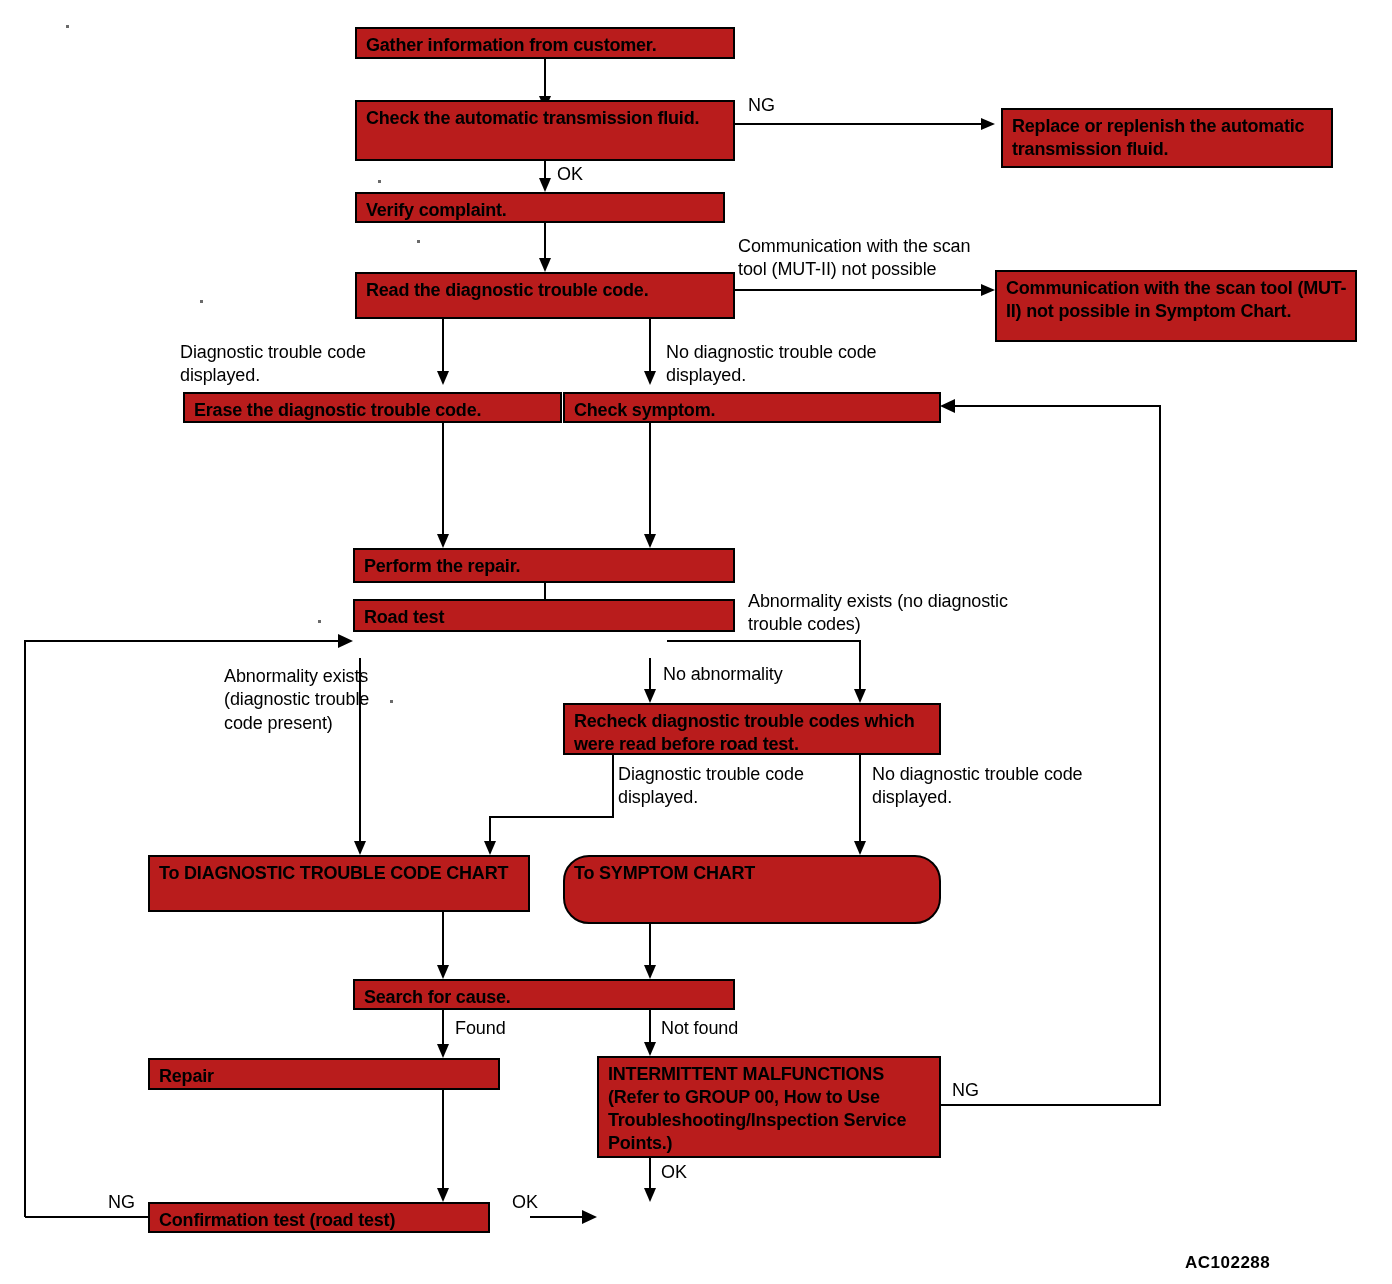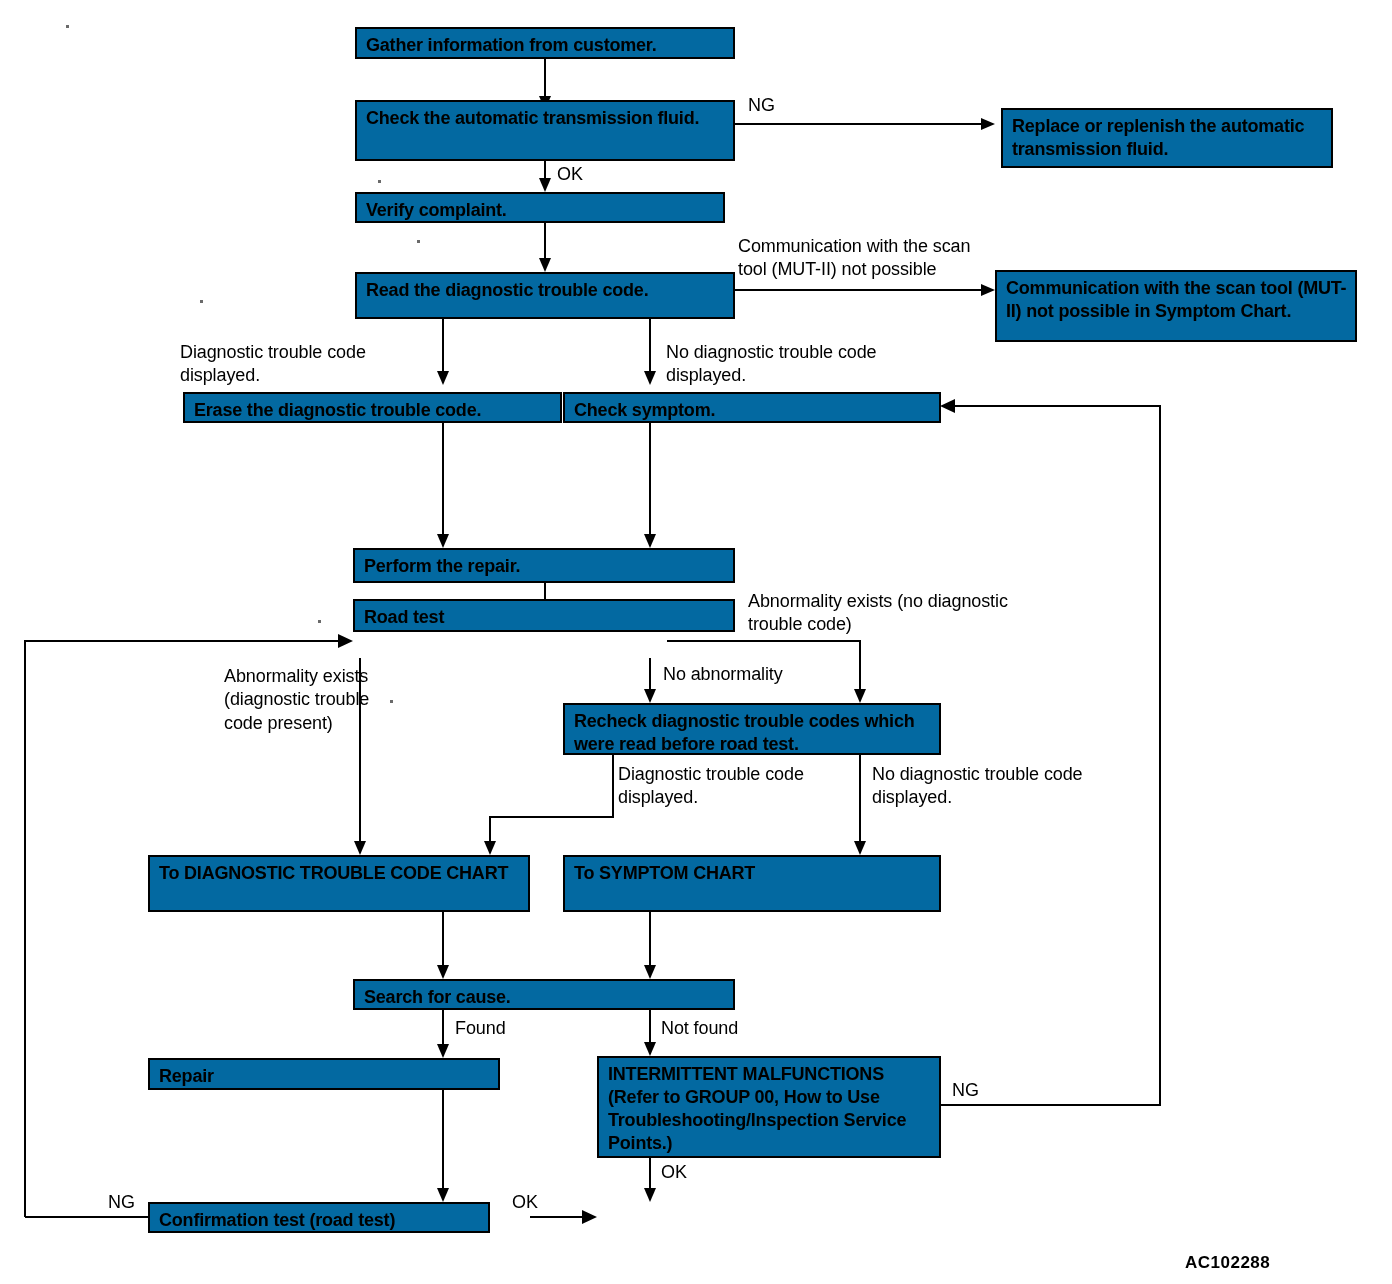--- a/index.html
+++ b/index.html
@@ -12,21 +12,21 @@
     width: 1392px;
     height: 1284px;
     background: #ffffff;
     font-family: "Liberation Sans", sans-serif;
     overflow: hidden;
   }
   .box {
     position: absolute;
     box-sizing: border-box;
     border: 2px solid #000000;
-    background: #0369a1;
+    background: #b91c1c;
     font-weight: bold;
     font-size: 18px;
     line-height: 1.28;
     color: #000000;
     padding: 5px 0 0 9px;
     letter-spacing: -0.2px;
   }
   .lbl {
     position: absolute;
     font-size: 18px;
@@ -158,21 +158,21 @@
   <div class="box" style="left:563px; top:392px; width:378px; height:31px;">Check symptom.</div>
 
   <div class="box" style="left:353px; top:548px; width:382px; height:35px;">Perform the repair.</div>
 
   <div class="box" style="left:353px; top:599px; width:382px; height:33px;">Road test</div>
 
   <div class="box" style="left:563px; top:703px; width:378px; height:52px;">Recheck diagnostic trouble codes which were read before road test.</div>
 
   <div class="box" style="left:148px; top:855px; width:382px; height:57px;">To DIAGNOSTIC TROUBLE CODE CHART</div>
 
-  <div class="box" style="left:563px; top:855px; width:378px; height:57px;">To SYMPTOM CHART</div>
+  <div class="box" style="left:563px; top:855px; width:378px; height:69px;border-radius:26px;">To SYMPTOM CHART</div>
 
   <div class="box" style="left:353px; top:979px; width:382px; height:31px;">Search for cause.</div>
 
   <div class="box" style="left:148px; top:1058px; width:352px; height:32px;">Repair</div>
 
   <div class="box" style="left:597px; top:1056px; width:344px; height:102px;">INTERMITTENT MALFUNCTIONS (Refer to GROUP 00, How to Use Troubleshooting/Inspection Service Points.)</div>
 
   <div class="box" style="left:148px; top:1202px; width:342px; height:31px;">Confirmation test (road test)</div>
 
 
@@ -183,21 +183,21 @@
   <div class="lbl" style="left:738px; top:235px;">Communication with the scan
 tool (MUT-II) not possible</div>
 
   <div class="lbl" style="left:180px; top:341px;">Diagnostic trouble code
 displayed.</div>
 
   <div class="lbl" style="left:666px; top:341px;">No diagnostic trouble code
 displayed.</div>
 
   <div class="lbl" style="left:748px; top:590px;">Abnormality exists (no diagnostic
-trouble code)</div>
+trouble codes)</div>
 
   <div class="lbl" style="left:663px; top:663px;">No abnormality</div>
 
   <div class="lbl" style="left:224px; top:665px;">Abnormality exists
 (diagnostic trouble
 code present)</div>
 
   <div class="lbl" style="left:618px; top:763px;">Diagnostic trouble code
 displayed.</div>
 

